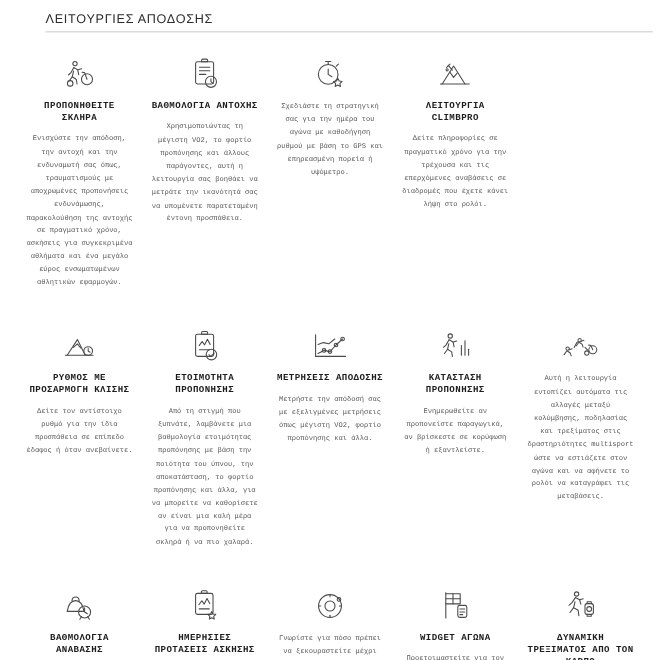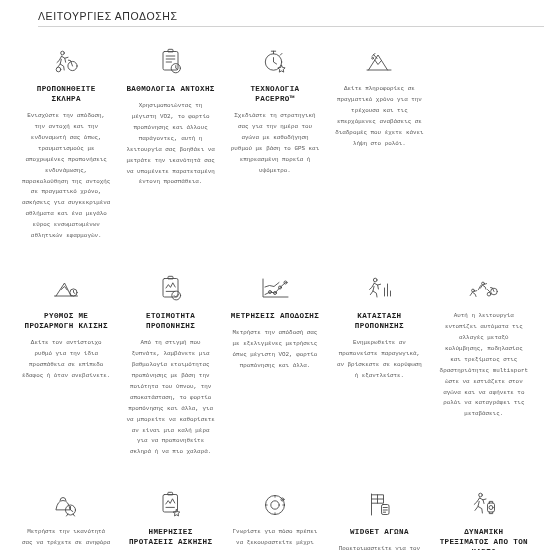--- a/index.html
+++ b/index.html
@@ -147,35 +147,35 @@
       <div class="icon-wrap">
         <svg width="28" height="28" viewBox="0 0 28 28" fill="none" stroke="#4a4a4a" stroke-width="0.9" stroke-linecap="round" stroke-linejoin="round">
           <circle cx="12.5" cy="14" r="8.2"></circle>
           <path d="M10.3 3.2 H14.7"></path>
           <path d="M12.5 3.2 V5.8"></path>
           <path d="M19.2 7.2 L21 5.4"></path>
           <path d="M12.5 9.6 V14 L15.6 16"></path>
           <path d="M20.5 17.2 l1.1 2.3 2.5 0.35 -1.85 1.75 0.45 2.5 -2.2 -1.2 -2.2 1.2 0.45 -2.5 -1.85 -1.75 2.5 -0.35 Z"></path>
         </svg>
       </div>
-      <div class="feature-title">ΤΕΧΝΟΛΟΓΙΑ PACEPRO™</div>
       <p class="feature-desc">Σχεδιάστε τη στρατηγική σας για την ημέρα του αγώνα με καθοδήγηση ρυθμού με βάση το GPS και επηρεασμένη πορεία ή υψόμετρο.</p>
     </div>
 
     <div class="cell">
       <div class="icon-wrap">
         <svg width="30" height="24" viewBox="0 0 30 24" fill="none" stroke="#4a4a4a" stroke-width="0.9" stroke-linecap="round" stroke-linejoin="round">
           <path d="M3 20 H27"></path>
           <path d="M4.5 20 L14 5 L23.5 20"></path>
           <path d="M10.8 10 L14 14.5 L17 11"></path>
           <path d="M9.5 4.5 L13 8.5"></path>
           <path d="M8.2 6.2 L11 3.4"></path>
           <circle cx="8.6" cy="8.2" r="0.9"></circle>
         </svg>
       </div>
+      <div class="feature-title">ΛΕΙΤΟΥΡΓΙΑ CLIMBPRO</div>
       <p class="feature-desc">Δείτε πληροφορίες σε πραγματικό χρόνο για την τρέχουσα και τις επερχόμενες αναβάσεις σε διαδρομές που έχετε κάνει λήψη στο ρολόι.</p>
     </div>
   </div>
 
   <div class="grid row-2">
 
     <div class="cell">
       <div class="icon-wrap">
         <svg width="30" height="24" viewBox="0 0 30 24" fill="none" stroke="#4a4a4a" stroke-width="0.9" stroke-linecap="round" stroke-linejoin="round">
           <path d="M3.5 19 H26.5"></path>
@@ -266,20 +266,21 @@
       <div class="icon-wrap">
         <svg width="28" height="26" viewBox="0 0 28 26" fill="none" stroke="#4a4a4a" stroke-width="0.9" stroke-linecap="round" stroke-linejoin="round">
           <path d="M4 17.5 Q5.5 8.5 11 8.5 Q16.5 8.5 18 17.5 Z"></path>
           <path d="M8 8.5 Q8.3 5.5 11 5.5 Q13.7 5.5 14 8.5"></path>
           <circle cx="18.5" cy="18" r="5"></circle>
           <path d="M18.5 14.5 V18 L20.8 19.5"></path>
           <path d="M16 21.8 L14.5 24"></path>
           <path d="M21 21.8 L22.5 24"></path>
         </svg>
       </div>
+      <div class="feature-title">ΒΑΘΜΟΛΟΓΙΑ ΑΝΑΒΑΣΗΣ</div>
       <p class="feature-desc">Μετρήστε την ικανότητά σας να τρέχετε σε ανηφόρα και καταγράψτε την πρόοδό σας με την πάροδο του χρόνου με βάση τη μέγιστη VO2 και το ιστορικό προπονήσεων.</p>
     </div>
 
     <div class="cell">
       <div class="icon-wrap">
         <svg width="26" height="28" viewBox="0 0 26 28" fill="none" stroke="#4a4a4a" stroke-width="0.9" stroke-linecap="round" stroke-linejoin="round">
           <rect x="5" y="3.5" width="14.5" height="17.5" rx="1.6"></rect>
           <path d="M9.8 3.5 V2.2 a0.9 0.9 0 0 1 0.9-0.9 h3 a0.9 0.9 0 0 1 0.9 0.9 V3.5 Z"></path>
           <path d="M7.8 13 L10.2 9.6 L12.2 12.4 L14.5 7.8 L16.8 12"></path>
           <path d="M8 16.4 H16.4"></path>

